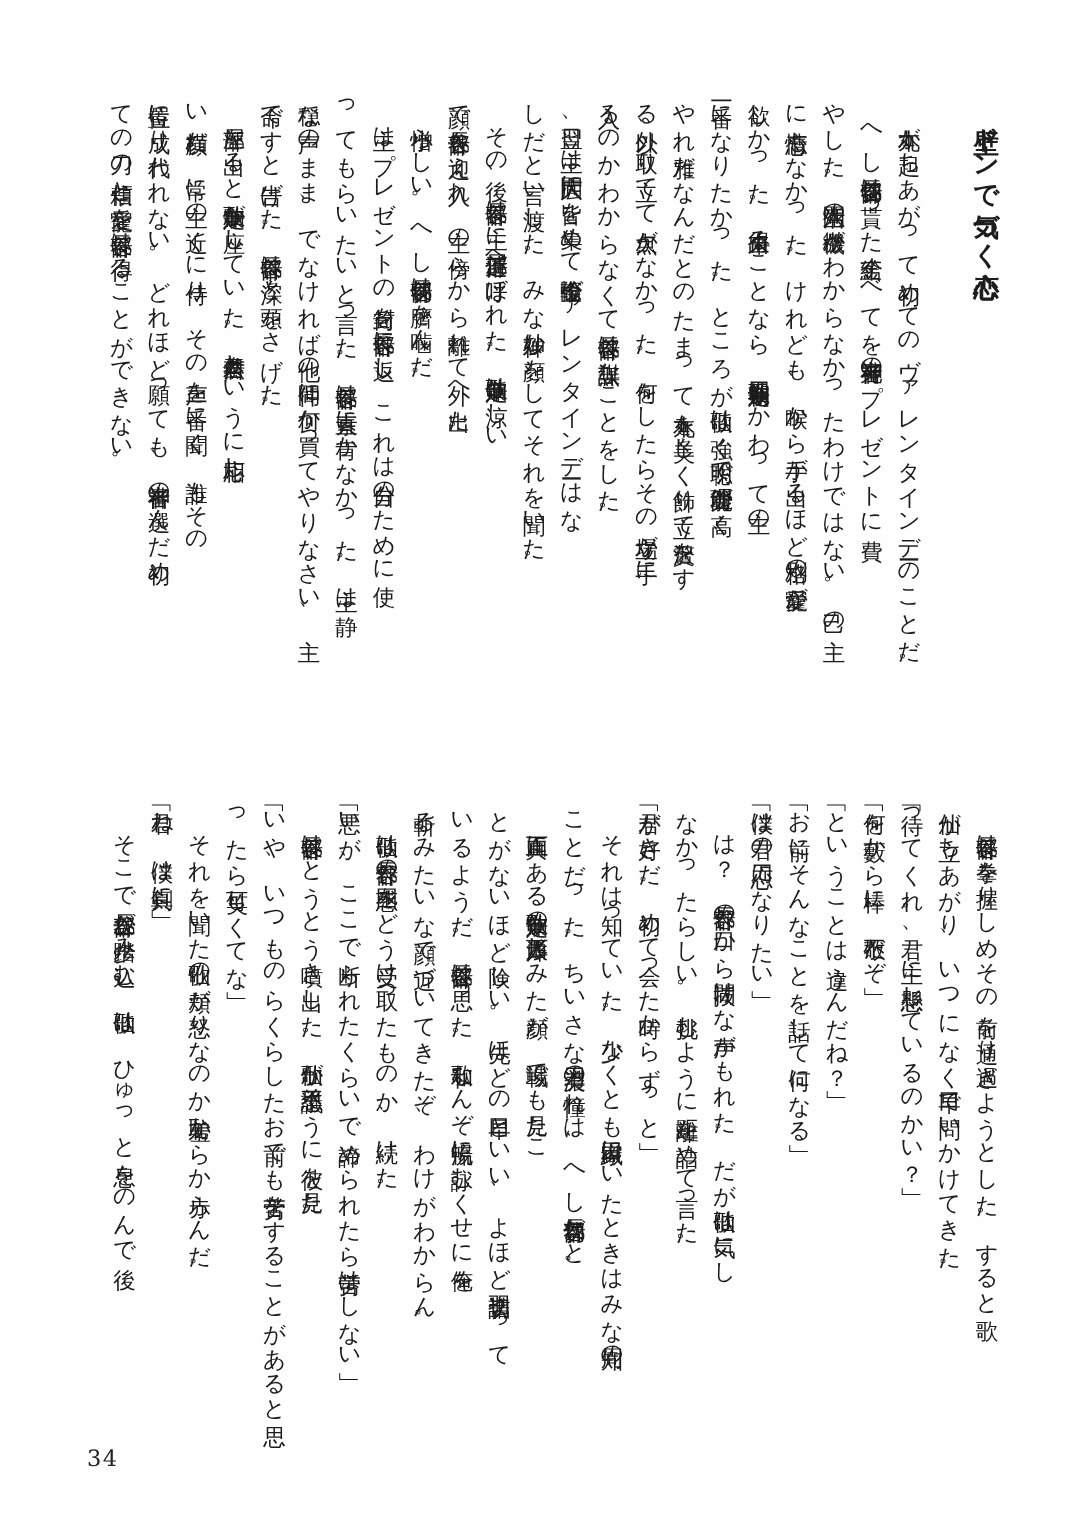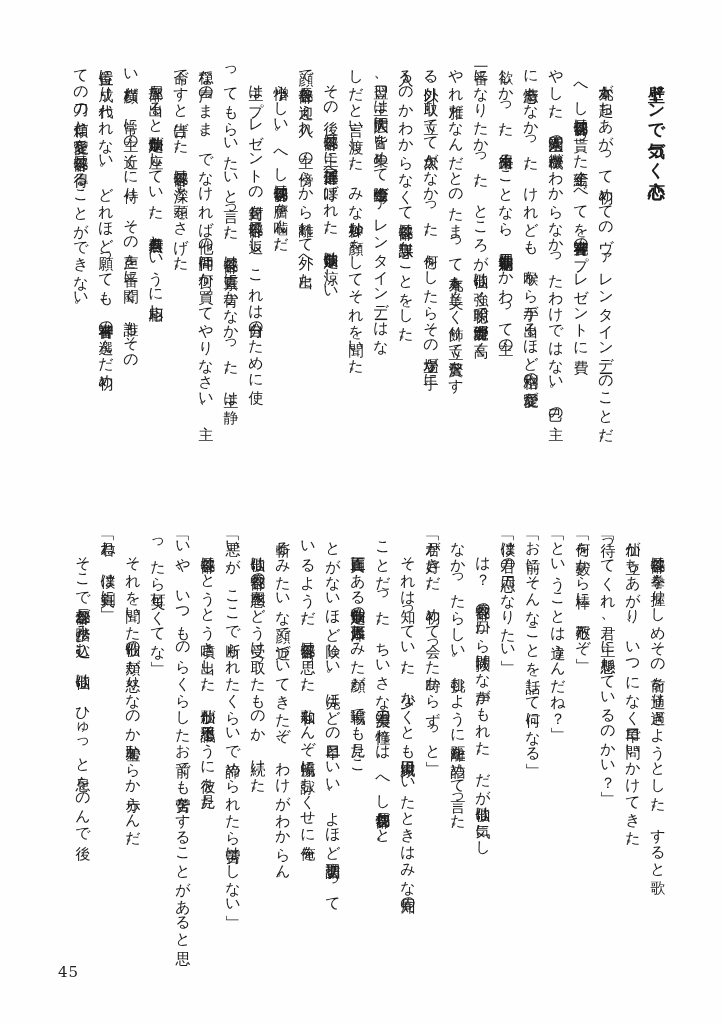--- a/index.html
+++ b/index.html
@@ -97,15 +97,15 @@
       <div class="tcol">　歌仙は長谷部の困惑をどう受け取ったものか、続けた。</div>
       <div class="tcol">「悪いが、ここで断られたくらいで諦められたら苦労はしない」</div>
       <div class="tcol">　長谷部はとうとう噴き出した。歌仙が不思議そうに彼を見た。</div>
       <div class="tcol">「いや、いつものらくらしたお前でも苦労をすることがあると思</div>
       <div class="tcol">ったら可笑しくてな」</div>
       <div class="tcol">　それを聞いた歌仙の頬が怒りなのか羞恥からか赤らんだ。</div>
       <div class="tcol">「君ね、僕は真剣に」</div>
       <div class="tcol">　そこで長谷部が一歩踏み込む。歌仙は、ひゅっと息をのんで後</div>
     </section>
 
-  <div class="page-number">45</div>
+  <div class="page-number">34</div>
 
 </div>
 
 </body></html>

